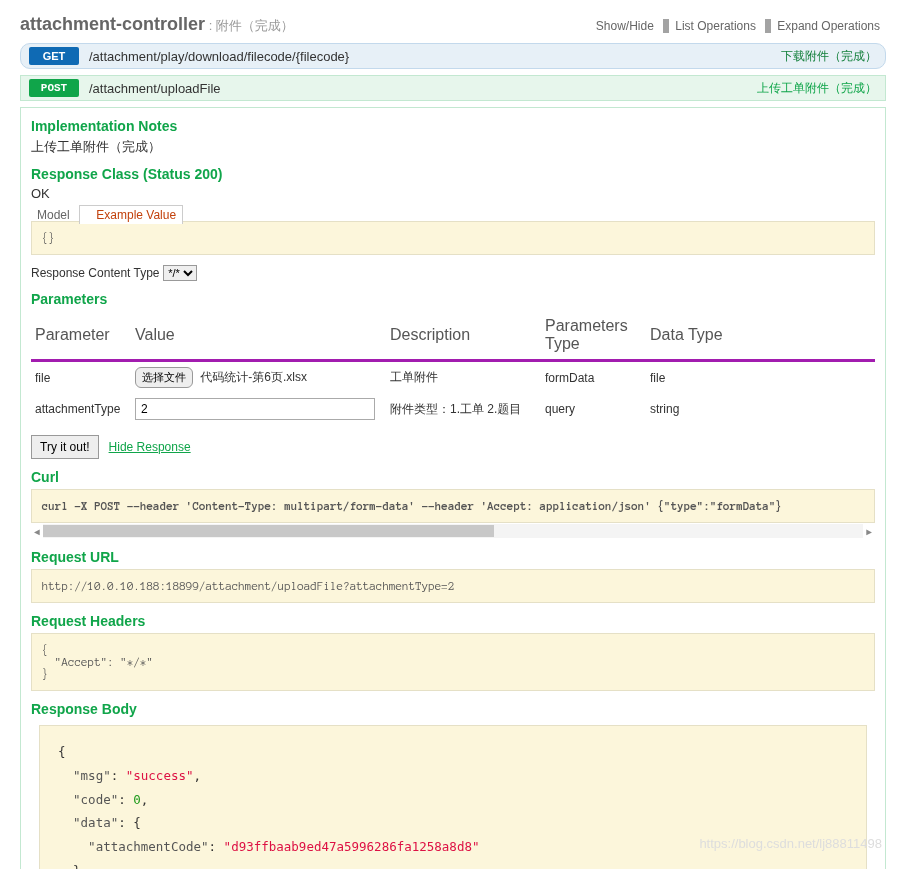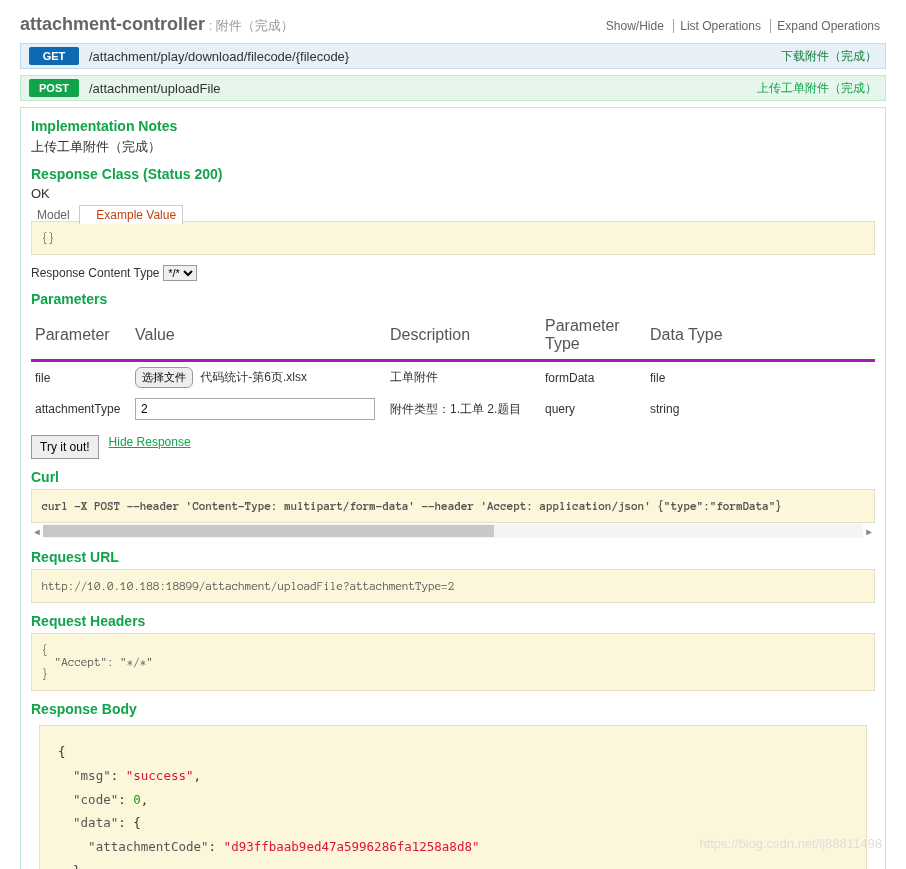--- a/index.html
+++ b/index.html
@@ -2,29 +2,29 @@
 <html><head>
 <meta charset="utf-8">
 <style>
 * { box-sizing: border-box; margin: 0; padding: 0; }
 body { font-family: "Droid Sans", Arial, sans-serif; background: #fff; color: #333; font-size: 13px; }
 .container { width: 906px; padding: 10px 20px; }
 .ctrl-header { display: flex; align-items: baseline; justify-content: space-between; padding: 4px 0 8px; }
 .ctrl-title { font-size: 18px; font-weight: bold; color: #666; }
 .ctrl-desc { color: #999; font-weight: normal; }
 .ctrl-links { color: #666; font-size: 12px; }
-.ctrl-links span { padding: 0 6px; border-left: 1px solid #a3a3a3; cursor: pointer; }
+.ctrl-links span { padding: 0 6px; border-left: 6px solid #a3a3a3; cursor: pointer; }
 .ctrl-links span:first-child { border-left: none; }
 
 .op-row { display: flex; align-items: center; border: 1px solid; padding: 3px 8px; margin-bottom: 6px; cursor: pointer; }
-.op-get { background: #e7f0f7; border-color: #c3d9ec; }
+.op-get { background: #e7f0f7; border-color: #c3d9ec; border-radius: 10px; }
 .op-post { background: #e7f6ec; border-color: #c3e8d1; }
 .method { font-weight: bold; color: #fff; width: 50px; text-align: center; padding: 3px 0; border-radius: 2px; font-size: 11px; }
 .m-get { background: #0f6ab4; }
-.m-post { background: #10a54a; }
+.m-post { background: #10a54a; font-family: Liberation Mono, monospace; }
 .path { color: #333; padding-left: 10px; font-size: 13px; flex: 1; }
 .op-desc { font-size: 12px; }
 .op-get .op-desc { color: #15803d; }
 .op-post .op-desc { color: #10a54a; }
 
 .panel { border: 1px solid #c3e8d1; background: #fff; padding: 10px; }
 .h4 { color: #10a54a; font-size: 14px; font-weight: bold; margin: 10px 0 4px; }
 .h4:first-child { margin-top: 0; }
 .plain { color: #333; font-size: 13px; margin-bottom: 6px; }
 
@@ -36,21 +36,21 @@
 .rct-label { font-size: 12px; }
 select.rct { font-size: 11px; border: 1px solid #999; }
 
 table.params { width: 100%; border-collapse: collapse; margin-top: 4px; }
 table.params th { text-align: left; font-weight: normal; color: #555; padding: 6px 4px; border-bottom: 3px solid #a21caf; font-size: 16px; margin-top: 16px; }
 table.params td { padding: 5px 4px; vertical-align: middle; font-size: 12px; color: #333; }
 .file-btn { font-size: 11px; padding: 2px 6px; border: 1px solid #999; background: #eee; border-radius: 6px; cursor: pointer; }
 .file-name { font-size: 12px; padding-left: 4px; }
 .txt-input { border: 1px solid #aaa; padding: 3px 5px; width: 240px; font-size: 12px; }
 
-.try-row { margin: 10px 0 8px; display: flex; }
+.try-row { margin: 10px 0 8px; display: flex; align-items: center; }
 .try-btn { font-size: 12px; padding: 4px 8px; border: 1px solid #999; background: #eee; cursor: pointer; }
 .hide-resp { color: #10a54a; margin-left: 10px; text-decoration: underline; font-size: 12px; cursor: pointer; }
 
 .curl-block { position: relative; font-weight: bold; }
 .scrollbar { display: flex; align-items: center; height: 16px; }
 .scrollbar .arrow { width: 12px; height: 14px; color: #888; font-size: 10px; display: flex; align-items: center; justify-content: center; }
 .scrollbar .track { flex: 1; background: #f4f4f4; height: 14px; display: flex; align-items: center; }
 .scrollbar .thumb { height: 12px; width: 55%; background: #c8c8c8; }
 
 .json .str { color: #d14; }
@@ -108,21 +108,21 @@
       </select>
     </div>
 
     <div class="h4">Parameters</div>
     <table class="params">
       <thead>
         <tr>
           <th style="width:100px">Parameter</th>
           <th style="width:255px">Value</th>
           <th style="width:155px">Description</th>
-          <th style="width:105px">Parameter Type</th>
+          <th style="width:105px">Parameters Type</th>
           <th>Data Type</th>
         </tr>
       </thead>
       <tbody>
         <tr>
           <td>file</td>
           <td>
             <button class="file-btn">选择文件</button>
             <span class="file-name">代码统计-第6页.xlsx</span>
           </td>

